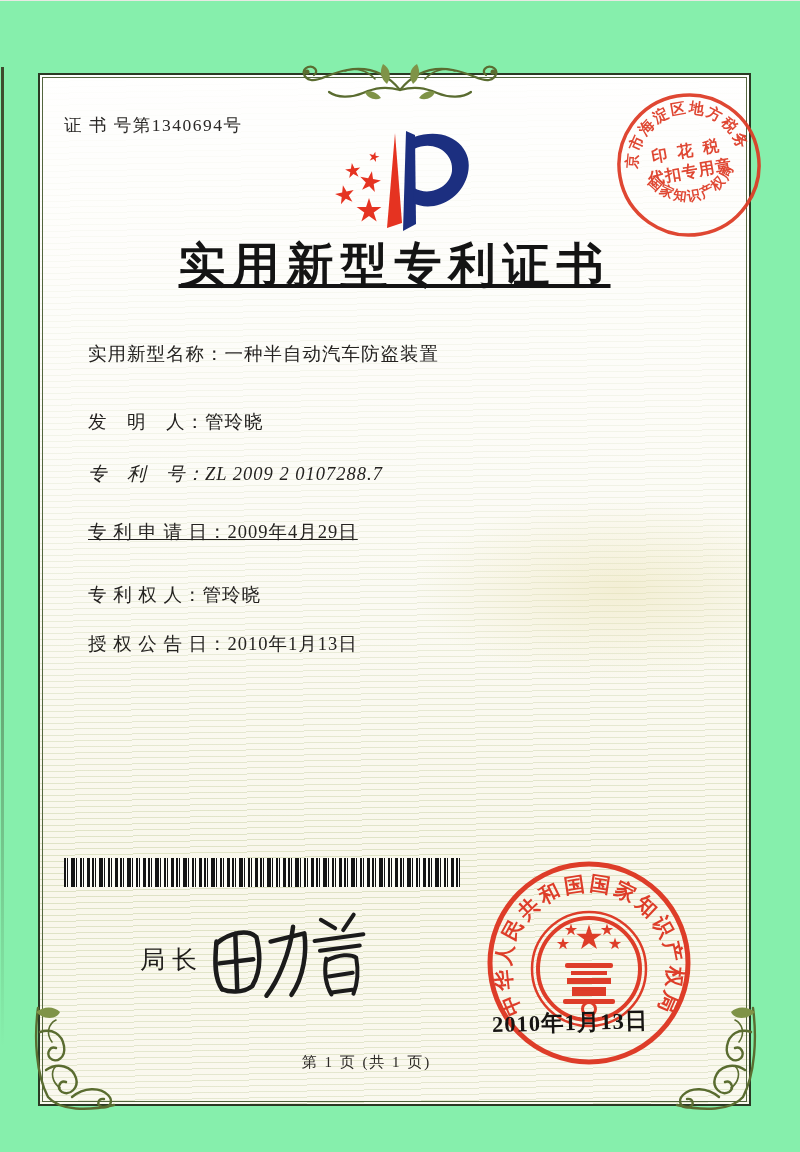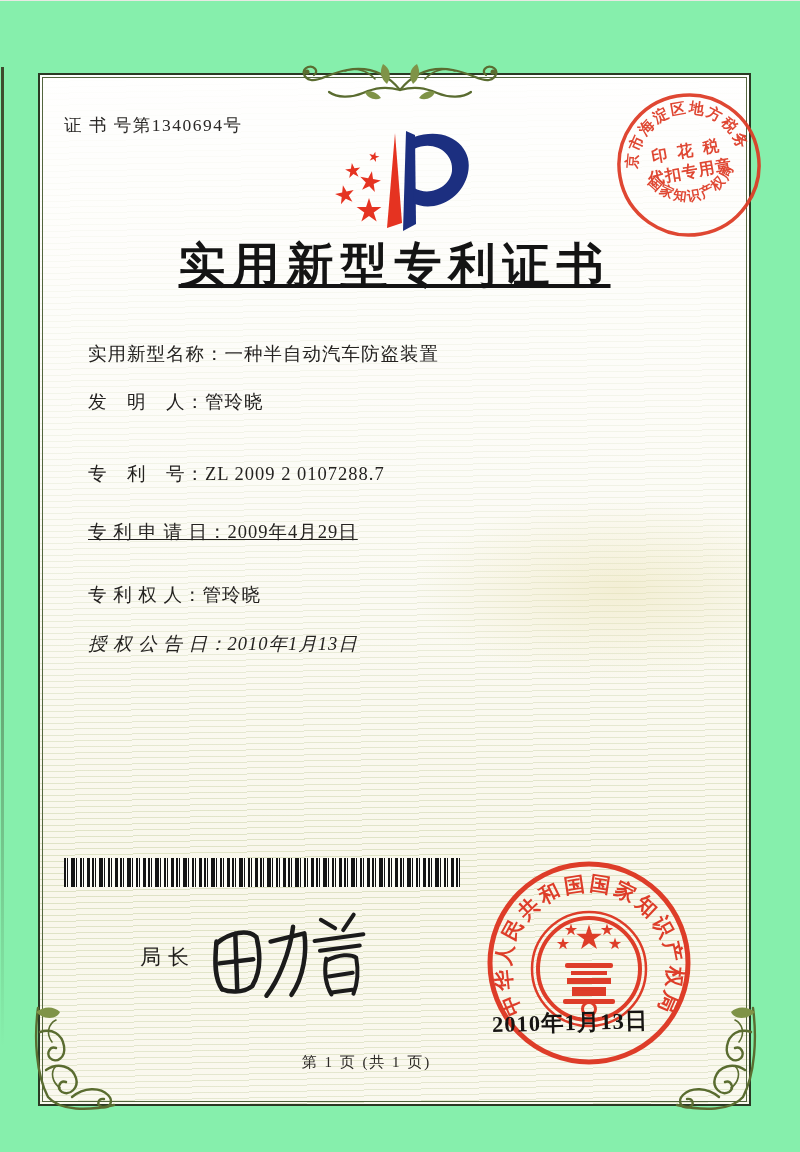--- a/index.html
+++ b/index.html
@@ -40,42 +40,42 @@
     transform:rotate(-10deg); opacity:.92;
   }
   .logo { position:absolute; left:318px; top:124px; width:170px; height:112px; }
   .title {
     position:absolute; left:38px; top:233px; width:713px;
     text-align:center; font-size:47px; font-weight:bold;
     letter-spacing:7px; color:#141414;text-decoration:underline;
   }
   .fields { position:absolute; left:88px; top:0; width:620px; font-size:18.5px; color:#242220; }
   .frow { position:absolute; left:0; white-space:pre; }
-  .r1 { top:340px;text-align:right; } .r2 { top:388px; } .r3 { top:460px; }
-  .r4 { top:518px;text-decoration:underline; } .r5 { top:581px; } .r6 { top:630px;font-style:italic; }
+  .r1 { top:340px;text-align:right; } .r2 { top:408px; } .r3 { top:460px;font-style:italic; }
+  .r4 { top:518px;text-decoration:underline; } .r5 { top:581px; } .r6 { top:630px; }
   .flabel { letter-spacing:1px; }
   .fvalue { letter-spacing:1px; }
   .bodytext {
     position:absolute; left:84px; top:668px; width:660px;
     font-size:16px; line-height:25.5px; text-align:justify; color:#2b2825;
   }
   .bodytext p { text-indent:2em; margin-bottom:7px; }
   .barcode {
     position:absolute; left:64px; top:857px; width:396px; height:29px;
     background:repeating-linear-gradient(90deg,
       #141414 0 2px, #fdfdf7 2px 3px,
       #141414 3px 4px, #fdfdf7 4px 7px,
       #141414 7px 11px, #fdfdf7 11px 12px,
       #141414 12px 13px, #fdfdf7 13px 16px,
       #141414 16px 18px, #fdfdf7 18px 19px,
       #141414 19px 20px, #fdfdf7 20px 23px,
       #141414 23px 26px, #fdfdf7 26px 28px);
   }
   .sig-label {
-    position:absolute; left:140px; top:942px; font-size:21px;
+    position:absolute; left:140px; top:942px; font-size:25px;
     letter-spacing:7px; color:#1e1c1a;
   }
   .signature { position:absolute; left:203px; top:900px; width:168px; height:105px; transform:rotate(-2deg); }
   .office-seal {
     position:absolute; left:483px; top:856px; width:212px; height:212px; opacity:.93;
   }
   .seal-date {
     position:absolute; left:492px; top:1006px; font-size:22.5px; font-weight:bold;
     letter-spacing:1px; color:#161412; transform:rotate(-1.5deg); white-space:pre;
   }

